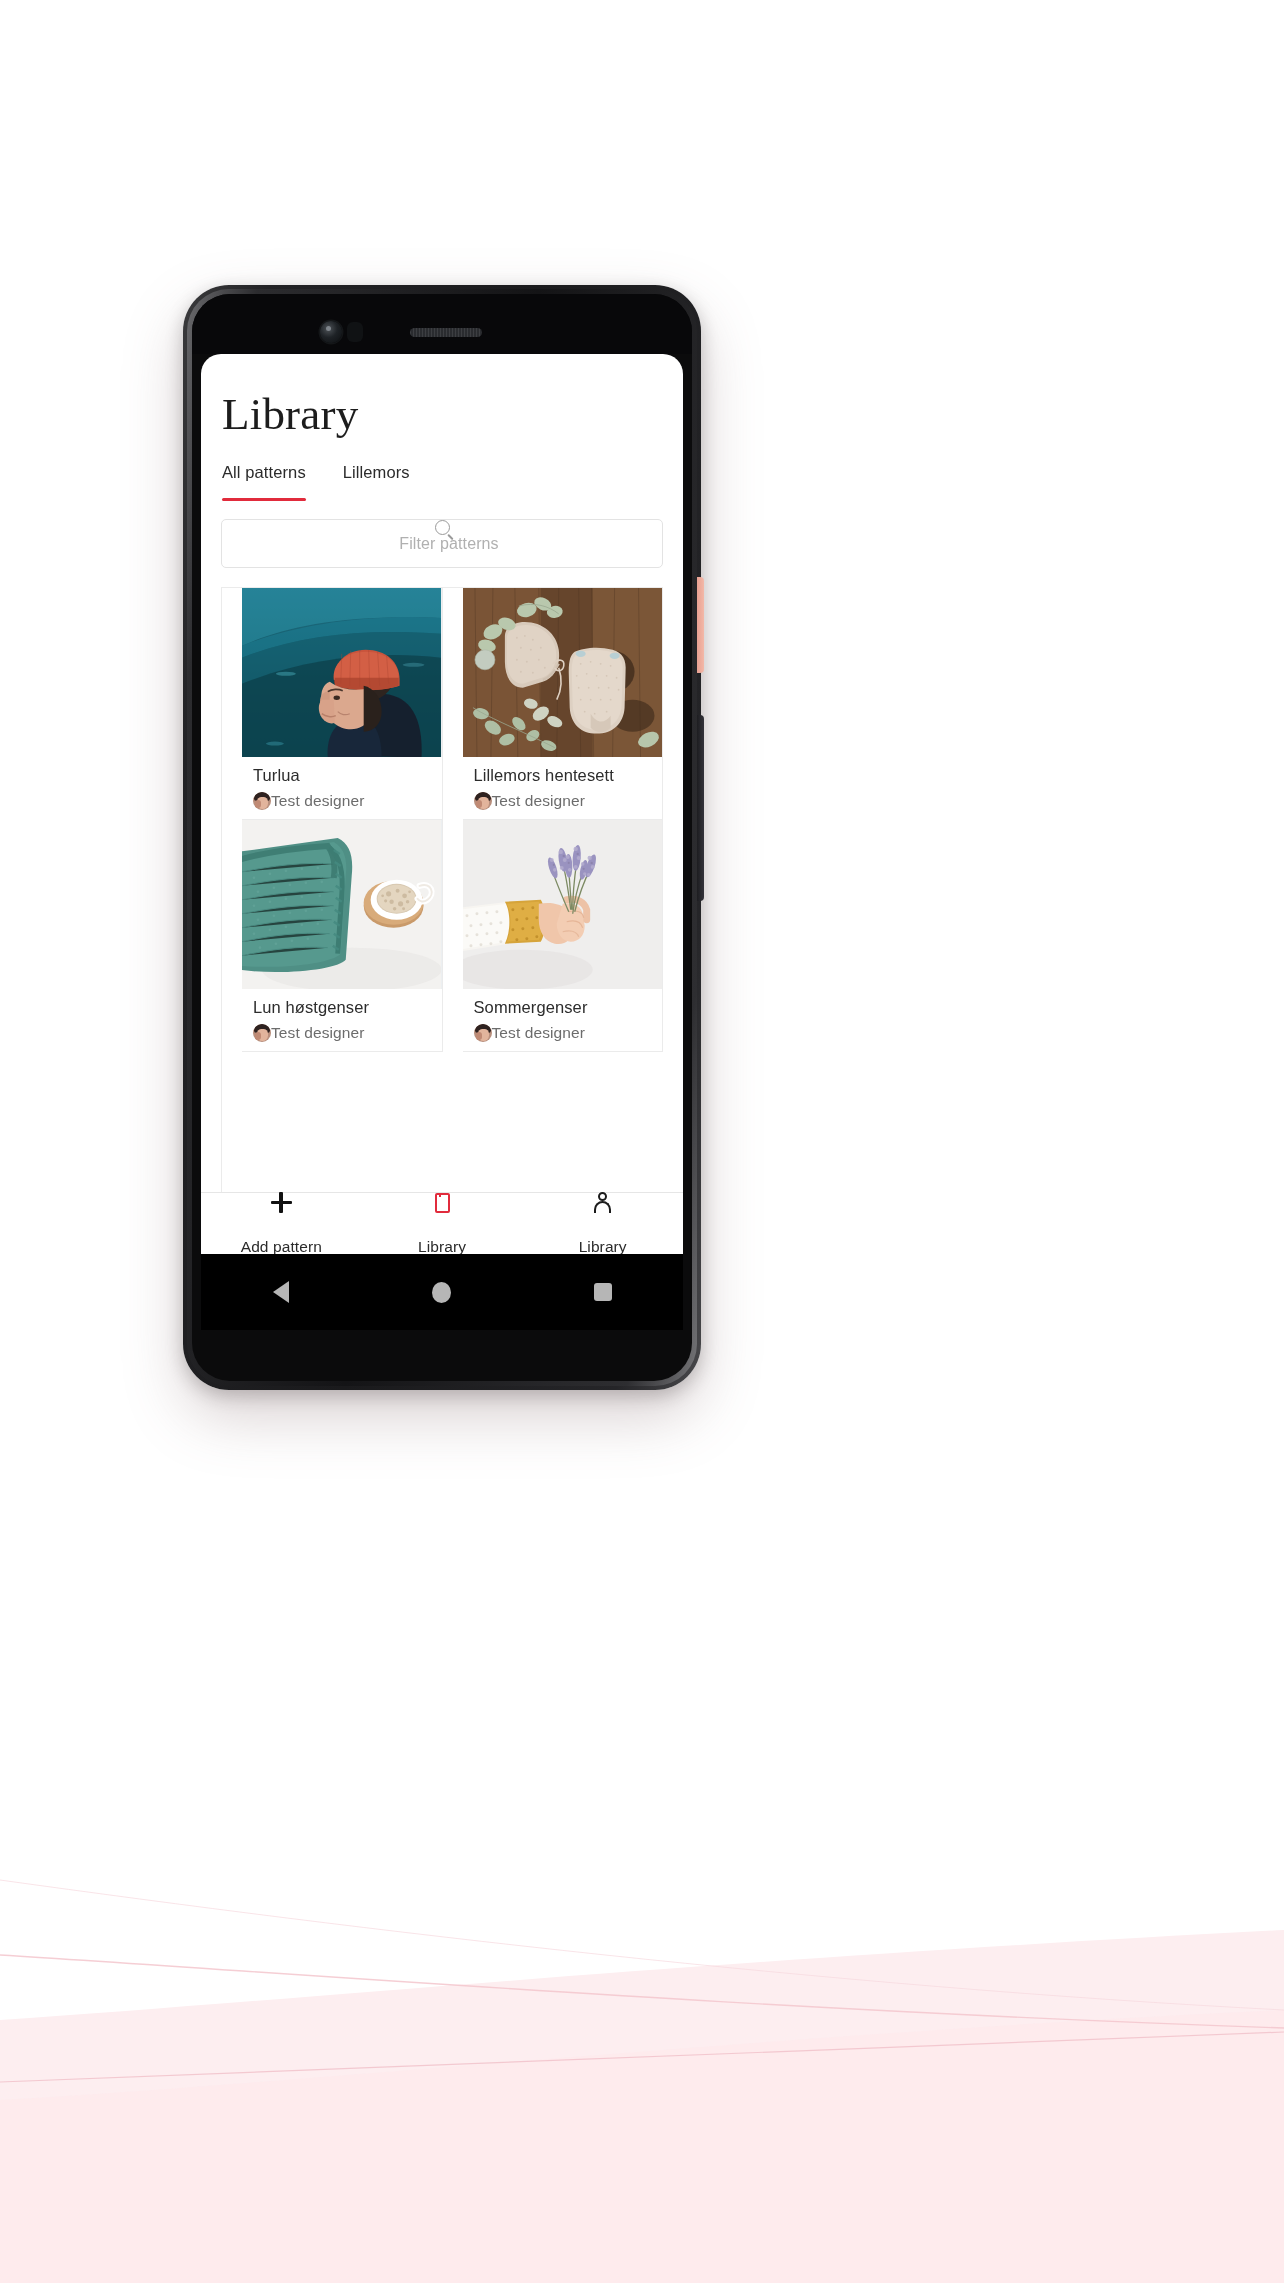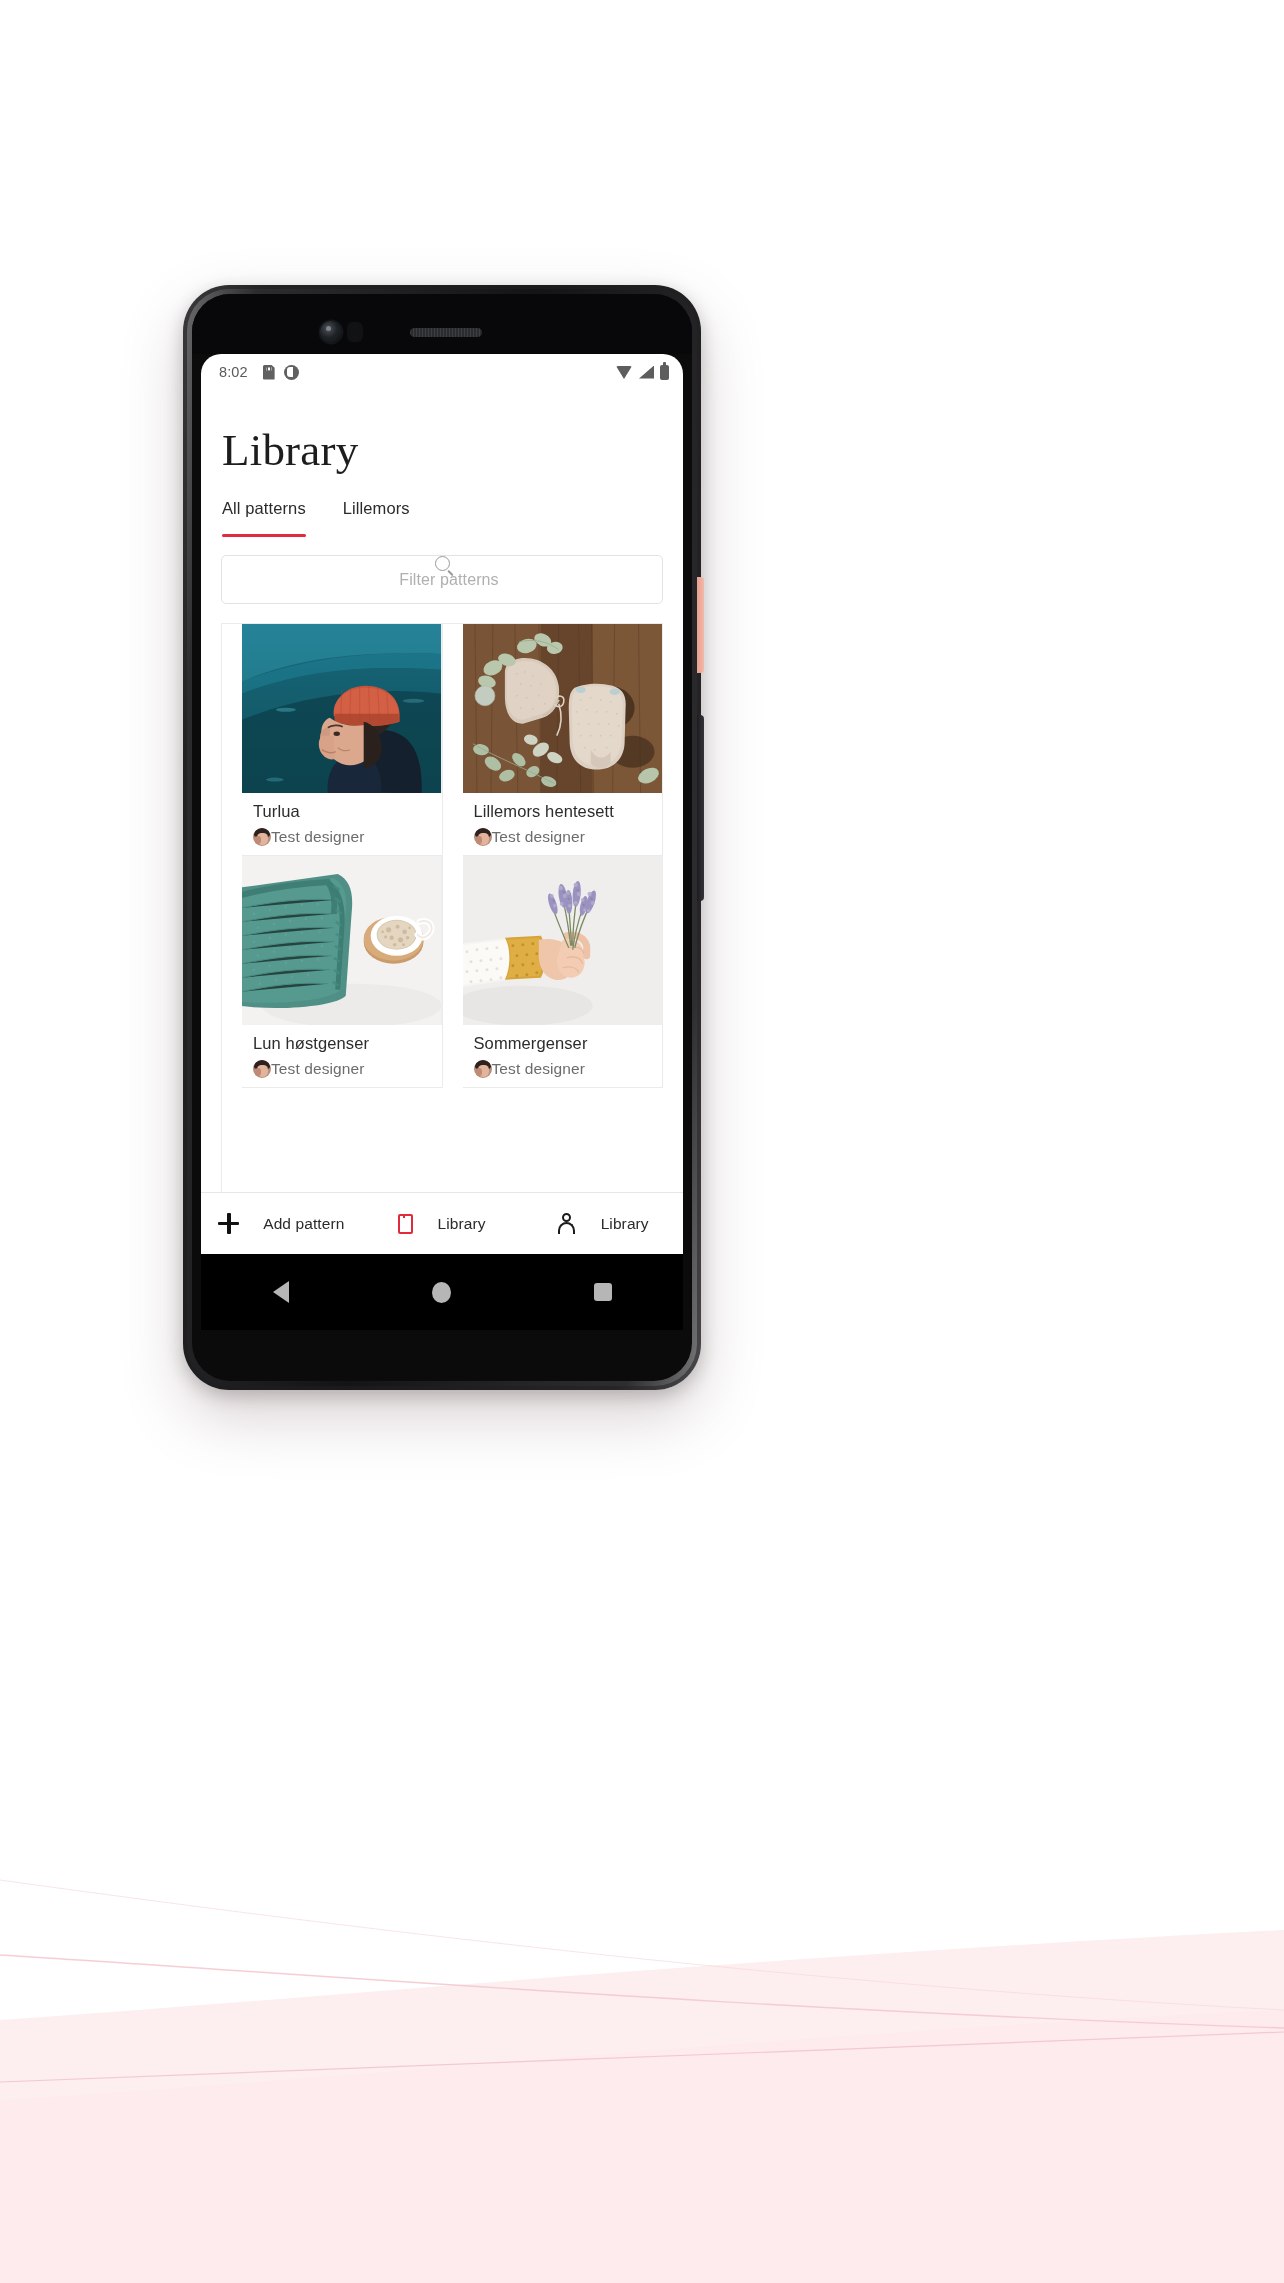--- a/index.html
+++ b/index.html
@@ -205,21 +205,21 @@
   
   .art { position:absolute; inset:0; }
 
   
   .bottomnav {
     position:absolute; left:0; right:0; bottom:0; height:62px;
     background:#fff; border-top:1px solid #e6e6e6;
     display:flex; align-items:center;
   }
   .bn-item {
-    flex:1; display:flex; flex-direction:row; align-items:center; justify-content:center; gap:24px;
+    flex:1; display:flex; flex-direction:column; align-items:center; justify-content:center; gap:24px;
   }
   .bn-icon { height:23px; display:flex; align-items:center; justify-content:center; }
   .bn-label { font-size:15.5px; color:#2b2b2b; letter-spacing:.1px; }
   .ic-plus { position:relative; width:21px; height:21px; }
   .ic-plus::before, .ic-plus::after {
     content:""; position:absolute; background:#111; border-radius:1px;
   }
   .ic-plus::before { left:0; top:8.6px; width:21px; height:3.8px; }
   .ic-plus::after  { top:0; left:8.6px; height:21px; width:3.8px; }
   .ic-book {
@@ -264,32 +264,20 @@
   <div class="phone-inner">
 
     <div class="bezel-top">
       <div class="camera-shadow"></div>
       <div class="camera"></div>
       <div class="earpiece"></div>
     </div>
 
     <div class="screen">
 
-      <div class="statusbar">
-        <span class="sb-time">8:02</span>
-        <span class="sb-left-icons">
-          <span class="ic-sd"></span>
-          <span class="ic-circle"></span>
-        </span>
-        <span class="sb-right">
-          <span class="ic-wifi"></span>
-          <span class="ic-signal"></span>
-          <span class="ic-batt"></span>
-        </span>
-      </div>
 
       <div class="page-title">Library</div>
 
       <div class="tabs">
         <div class="tab active">
           <span class="tab-label">All patterns</span>
           <span class="tab-underline"></span>
         </div>
         <div class="tab">
           <span class="tab-label">Lillemors</span>

